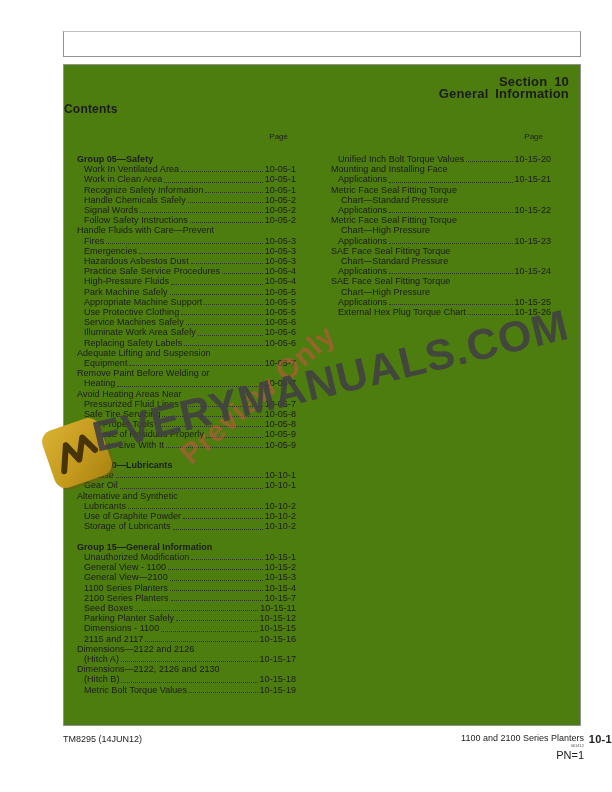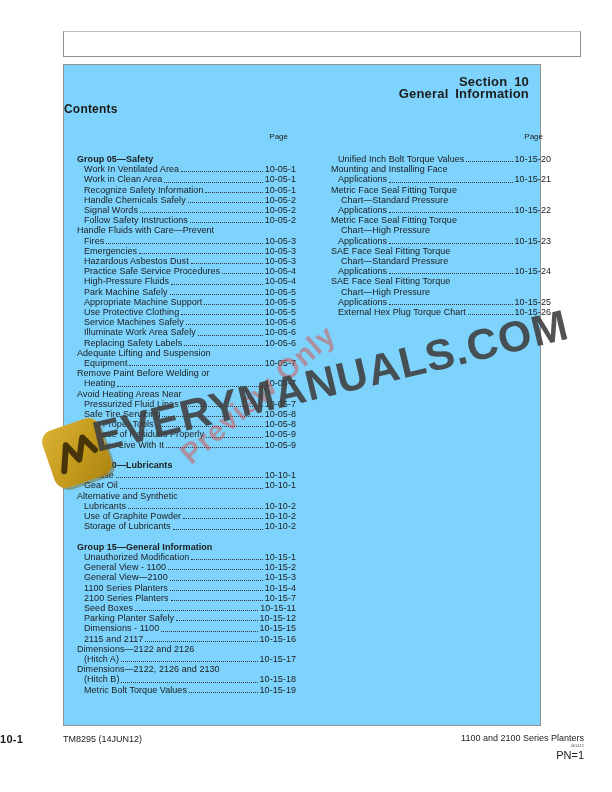--- a/index.html
+++ b/index.html
@@ -1,39 +1,39 @@
 <!DOCTYPE html>
 <html><head>
 <meta charset="utf-8">
 <style>
   html,body{margin:0;padding:0;background:#ffffff;}
   .page{position:relative;width:612px;height:792px;background:#ffffff;font-family:"Liberation Sans",sans-serif;color:#1c1c1c;overflow:hidden;}
 
   .header-box{position:absolute;left:63px;top:31px;width:518px;height:26px;border:1px solid #929292;border-top-color:#bdbdbd;box-sizing:border-box;background:#fff;}
-  .content-box{position:absolute;left:63px;top:64px;width:478px;height:662px;border:1px solid #929292;box-sizing:border-box;background:#7dd3fc;}
+  .content-box{position:absolute;left:63px;top:64px;width:518px;height:662px;border:1px solid #929292;box-sizing:border-box;background:#4d7c0f;}
 
   .section-title{position:absolute;top:11px;right:11px;text-align:right;font-weight:bold;font-size:13px;line-height:11.6px;word-spacing:3px;letter-spacing:0.2px;}
   .contents-heading{position:absolute;top:37px;left:0;width:100%;text-align:left;font-weight:bold;font-size:12px;letter-spacing:0.2px;}
 
   .col{position:absolute;}
   .col-left{left:13px;top:67px;width:219px;}
   .col-right{left:267px;top:67px;width:220px;}
   .page-label{text-align:right;font-size:8px;height:22px;padding-right:8px;box-sizing:border-box;color:#222;}
 
   .group-block + .group-block{margin-top:10.2px;}
   .toc-group{font-weight:bold;}
   .toc-group,.toc-line{font-size:9px;line-height:10.2px;white-space:nowrap;letter-spacing:0.05px;}
   .cont{padding-left:10px;}
   .leader{display:flex;align-items:baseline;padding-left:7px;}
   .leader .t{flex:0 0 auto;}
   .leader .dots{flex:1 1 auto;min-width:4px;border-bottom:1px dotted #333;margin:0 2px 2px 2px;align-self:flex-end;}
   .leader .pg{flex:0 0 auto;}
 
   .footer-left{position:absolute;left:63px;top:734px;font-size:9px;}
-  .footer-center{position:absolute;left:0;top:733px;width:497px;text-align:left;font-weight:bold;font-size:11px;letter-spacing:0.3px;}
+  .footer-center{position:absolute;left:0;top:733px;width:612px;text-align:right;font-weight:bold;font-size:11px;letter-spacing:0.3px;}
   .footer-right{position:absolute;right:28px;top:734px;text-align:right;font-size:9px;line-height:9px;margin-left:12px;}
   .print-code{font-size:4px;line-height:5px;color:#555;}
   .pn{margin-top:3px;font-size:11px;}
 
   .watermark{position:absolute;left:0;top:0;width:612px;height:792px;pointer-events:none;}
   .wm-site{position:absolute;left:88px;top:414px;transform:rotate(-13.5deg);transform-origin:0 0;
     font-weight:bold;font-size:43px;letter-spacing:1px;color:#414141;opacity:0.9;white-space:nowrap;}
   .wm-overlay{position:absolute;left:174px;top:446px;transform:rotate(-41deg);transform-origin:0 0;
     font-weight:bold;font-size:29px;letter-spacing:1px;color:#d94f48;opacity:0.5;white-space:nowrap;}
   .wm-logo{position:absolute;left:47px;top:423px;width:60px;height:60px;transform:rotate(-19deg);

